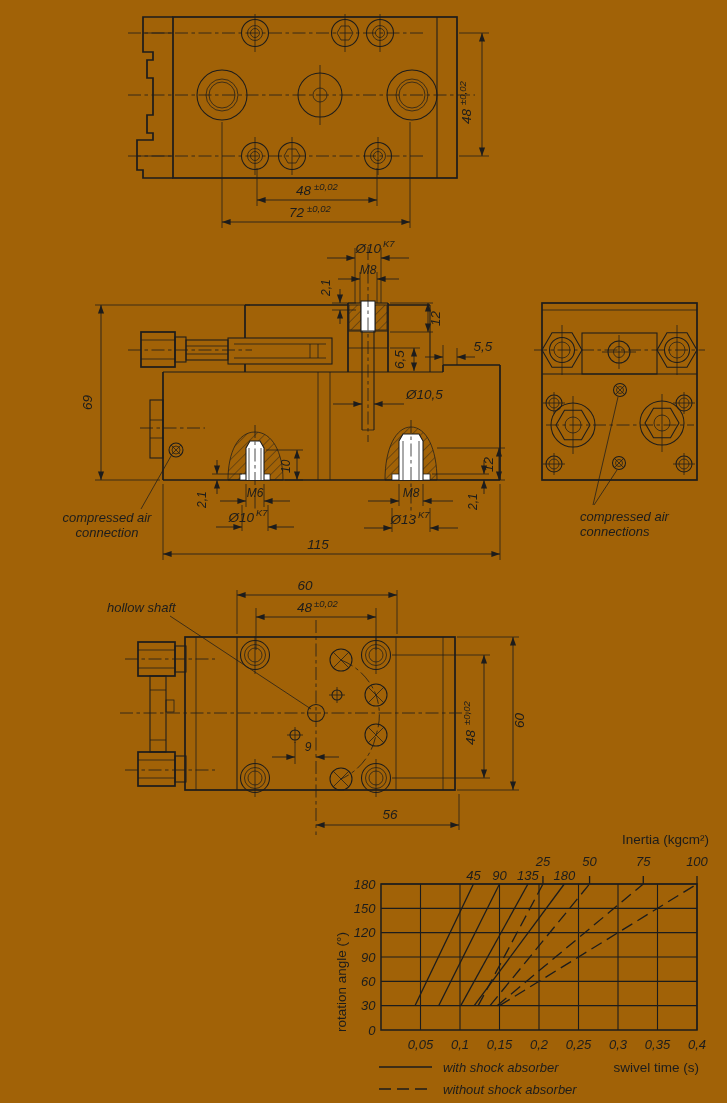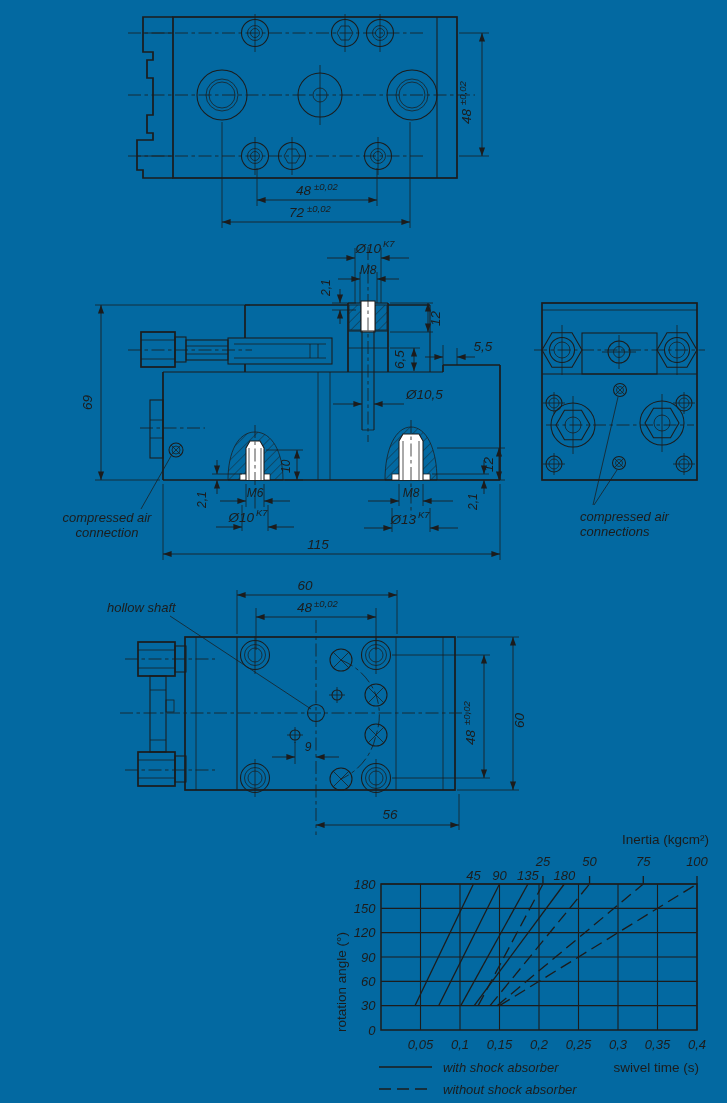--- a/index.html
+++ b/index.html
@@ -1,16 +1,16 @@
 <!DOCTYPE html>
 <html><head>
 <meta charset="utf-8">
 <style>
   html,body{margin:0;padding:0;background:#ffffff;}
-  #page{position:relative;width:727px;height:1103px;background:#0369a1;overflow:hidden;}
+  #page{position:relative;width:727px;height:1103px;background:#a16207;overflow:hidden;}
   svg text{fill:#1c1c1c;font-family:"Liberation Sans",sans-serif;}
   .s{stroke:#1c1c1c;fill:none;}
   .k{stroke:#1c1c1c;}
   .w2{stroke-width:1.7;}
   .w1{stroke-width:1.05;}
   .w0{stroke-width:0.75;}
   .dm{stroke-width:0.85;}
   .cl{stroke-width:0.8;stroke-dasharray:13 3.5 3.5 3.5;}
   .ax{stroke:#1c1c1c;fill:none;stroke-width:1.5;}
   .cgl{stroke:#1c1c1c;fill:none;stroke-width:1.1;}

